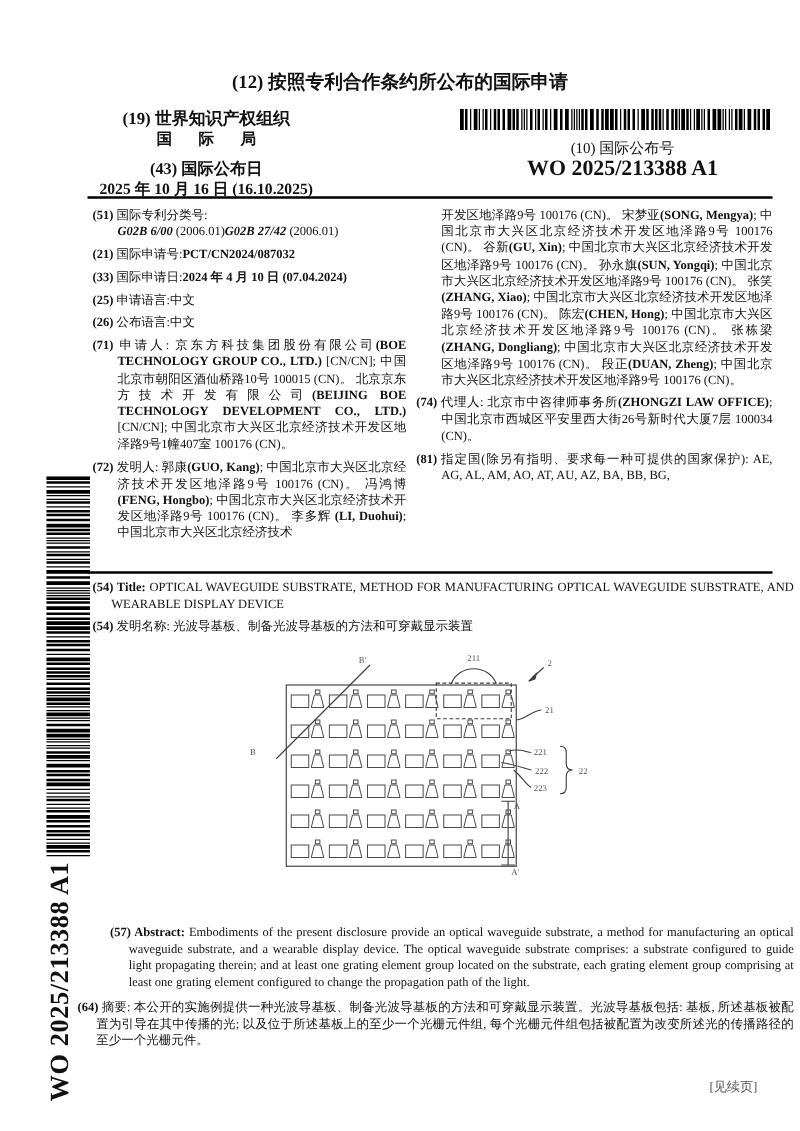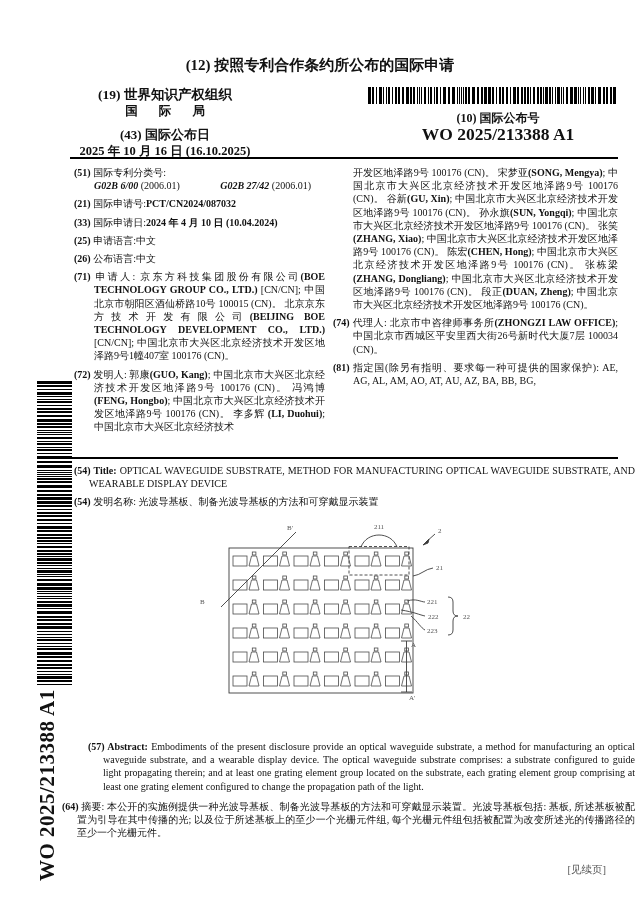--- a/index.html
+++ b/index.html
@@ -13,32 +13,32 @@
   #blk19 .l1{font-size:13.5px;line-height:17px;}
   #blk19 .l2{font-size:12.5px;letter-spacing:9px;line-height:17px;text-indent:9px;}
   #blk19 .l3{font-size:13px;line-height:17px;margin-top:6px;}
   #blk19 .l4{font-size:12.5px;line-height:16px;}
   #logo{left:263px;top:84px;width:80px;text-align:center;}
   #logo-text{font-family:"Liberation Sans",sans-serif;font-weight:700;font-size:12.5px;
              letter-spacing:1px;margin-top:2px;white-space:nowrap;}
   #logo-text .sep{font-weight:400;padding:0 2px;color:#333;}
   .barcode{position:absolute;overflow:hidden;}
   #bc-top{left:368px;top:87px;width:250px;height:17px;}
-  #pub10{left:378px;top:110px;width:240px;text-align:center;font-weight:700;font-size:12px;}
+  #pub10{left:378px;top:110px;width:240px;text-align:center;font-weight:400;font-size:12px;}
   #pubnum{left:378px;top:124px;width:240px;text-align:center;font-weight:700;font-size:17.5px;}
   .rule{position:absolute;left:70px;width:548px;height:2px;background:#000;}
   #rule1{top:157px;} #rule2{top:457px;}
   
   .col{position:absolute;top:166px;font-size:10px;line-height:13.2px;text-align:justify;}
   #col-left{left:74px;width:251px;}
   #col-right{left:333px;width:285px;}
   .fld{margin-bottom:5px;}
   .kv{display:flex;justify-content:flex-start;}
   .para{text-indent:-20px;padding-left:20px;margin-bottom:5px;}
-  .ipc-codes{padding-left:20px;display:flex;justify-content:space-between;padding-right:14px;}
+  .ipc-codes{padding-left:20px;display:flex;padding-right:14px;}
   .ipc-code{font-weight:700;font-style:italic;}
   .ipc-ver{font-weight:400;font-style:normal;}
   
   .hang{position:absolute;font-size:10px;line-height:13.2px;text-align:justify;
         padding-left:15px;text-indent:-15px;}
   #title-en{left:74px;top:464px;width:546px;}
   #title-zh{left:74px;top:495px;width:546px;}
   #abs-en{left:88px;top:740px;width:532px;}
   #abs-zh{left:62px;top:800px;width:558px;}
   
@@ -155,21 +155,21 @@
         <span><span class="ipc-code">G02B 6/00</span><span class="ipc-ver"> (2006.01)</span></span>
         <span><span class="ipc-code">G02B 27/42</span><span class="ipc-ver"> (2006.01)</span></span>
       </div>
     </div>
     <div class="fld kv">
       <span><b>(21)</b> 国际申请号:</span>
       <b>PCT/CN2024/087032</b>
     </div>
     <div class="fld kv">
       <span><b>(33)</b> 国际申请日:</span>
-      <b>2024 年 4 月 10 日 (10.04.2024)</b>
+      <b>2024 年 4 月 10 日 (07.04.2024)</b>
     </div>
     <div class="fld kv">
       <span><b>(25)</b> 申请语言:</span>
       <span>中文</span>
     </div>
     <div class="fld kv">
       <span><b>(26)</b> 公布语言:</span>
       <span>中文</span>
     </div>
     <div class="para"><b>(71)</b> 申请人: 京东方科技集团股份有限公司<b>(BOE TECHNOLOGY GROUP CO., LTD.)</b> [CN/CN]; 中国北京市朝阳区酒仙桥路10号 100015 (CN)。 北京京东方技术开发有限公司<b>(BEIJING BOE TECHNOLOGY DEVELOPMENT CO., LTD.)</b> [CN/CN]; 中国北京市大兴区北京经济技术开发区地泽路9号1幢407室 100176 (CN)。</div>

